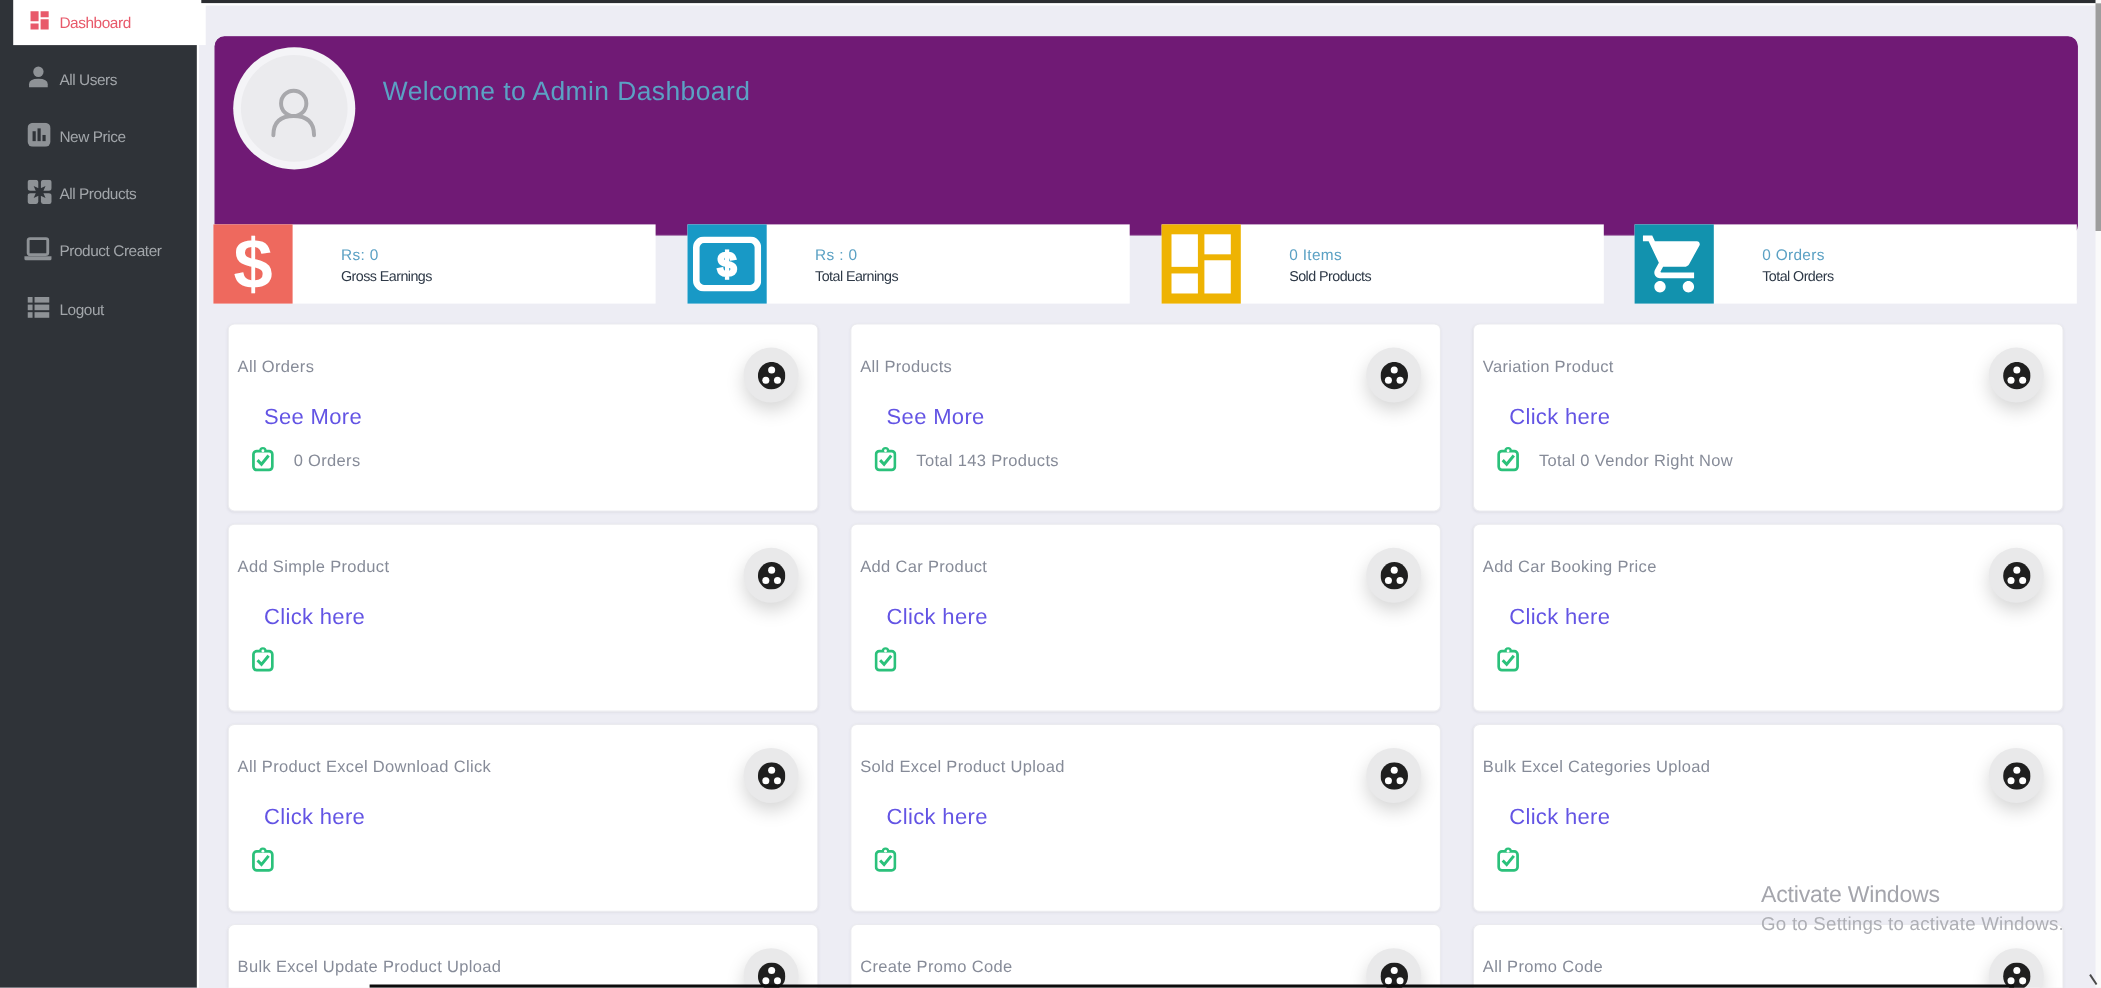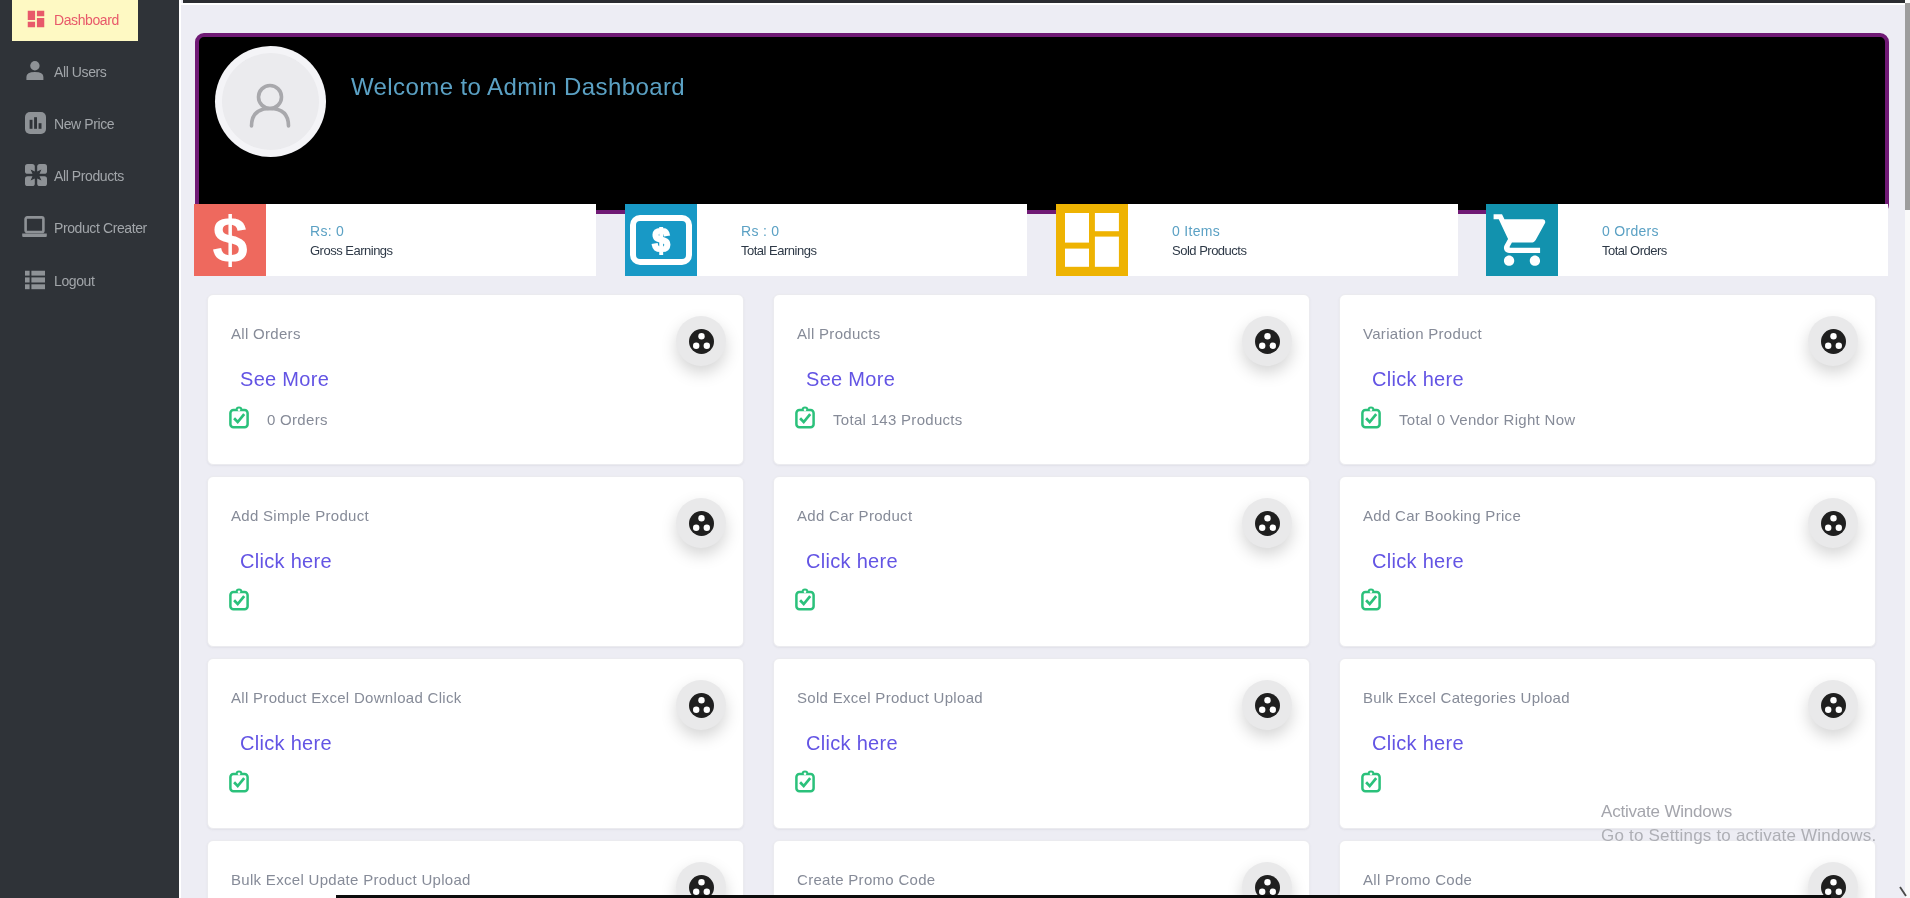--- a/index.html
+++ b/index.html
@@ -3,55 +3,55 @@
 <meta charset="utf-8">
 <style>
 * { margin:0; padding:0; box-sizing:border-box; }
 html,body { width:1910px; height:898px; overflow:hidden; background:#ededf4; font-family:"Liberation Sans", sans-serif; position:relative; }
 
 
 #sidebar { position:absolute; left:0; top:0; width:179px; height:898px; background:#2f3338; z-index:5; }
 #sidebar .item { position:absolute; left:0; width:179px; height:41px; }
 #sidebar .item .ic { position:absolute; left:25px; top:50%; transform:translateY(-50%); }
 #sidebar .item .lbl { position:absolute; left:54px; top:calc(50% - 1px); transform:translateY(-50%); font-size:14px; color:#a2a6aa; letter-spacing:-0.4px; white-space:nowrap; }
-#sidebar .item.active { background:#fef9c3; left:12px; width:126px; }
+#sidebar .item.active { background:#ffffff; left:12px; width:175px; }
 #sidebar .item.active .ic { left:13px; }
 #sidebar .item.active .lbl { left:42px; color:#e8596a; }
 #whiteline { position:absolute; left:179px; top:0; width:2px; height:898px; background:#ffffff; z-index:6; }
 
 
 #topdark { position:absolute; left:183px; top:0; width:1727px; height:3px; background:#2b2d31; z-index:7; }
 #topwhite { position:absolute; left:181px; top:3px; width:1724px; height:2px; background:#ffffff; z-index:7; }
 
 
-#welcome { position:absolute; left:195px; top:33px; width:1694px; height:181px; background:#000000; border:4px solid #701a75; border-radius:9px; }
+#welcome { position:absolute; left:195px; top:33px; width:1694px; height:181px; background:#701a75; border:1px solid #701a75; border-radius:9px; }
 #avatar { position:absolute; left:23px; top:16px; width:97px; height:97px; border-radius:50%; background:#ebebee; box-shadow:0 0 0 7px #f4f4f7; }
 #welcome h1 { position:absolute; left:152px; top:36px; font-size:24px; font-weight:normal; color:#5ba1c4; letter-spacing:0.4px; white-space:nowrap; }
 
 
 .stat { position:absolute; top:204px; width:402px; height:72px; background:#fff; }
 .stat .sq { position:absolute; left:0; top:0; width:72px; height:72px; display:flex; align-items:center; justify-content:center; }
 .stat .v { position:absolute; left:116px; top:19px; font-size:14px; color:#5ba1c4; letter-spacing:0.3px; white-space:nowrap; }
 .stat .l { position:absolute; left:116px; top:39px; font-size:13px; color:#2e3947; letter-spacing:-0.5px; white-space:nowrap; }
 
 
 .card { position:absolute; width:537px; height:171px; background:#fff; border:1px solid #ebebef; border-radius:6px; box-shadow:0 1px 2px rgba(120,120,140,0.10); }
-.card .title { position:absolute; left:23px; top:30px; font-size:15px; color:#868b98; letter-spacing:0.3px; white-space:nowrap;text-align:right; }
+.card .title { position:absolute; left:8px; top:30px; font-size:15px; color:#868b98; letter-spacing:0.3px; white-space:nowrap;text-align:right; }
 .card .link { position:absolute; left:32px; top:73px; font-size:20px; color:#6354e4; letter-spacing:0.3px; white-space:nowrap; }
 .card .chk { position:absolute; left:21px; top:110px; }
 .card .ctext { position:absolute; left:59px; top:116px; font-size:15px; color:#868b98; letter-spacing:0.3px; white-space:nowrap; }
 .card .circle { position:absolute; left:468px; top:21px; width:50px; height:50px; border-radius:50%; background:#e9e9ea; box-shadow:0 7px 16px rgba(0,0,0,0.17); }
 .card .circle svg { position:absolute; left:12.5px; top:12.5px; }
 
 
 #scrolltrack { position:absolute; left:1905px; top:0; width:5px; height:898px; background:#fafafa; z-index:8; }
 #scrollthumb { position:absolute; left:0; top:3px; width:5px; height:207px; background:#9d9d9d; }
 #blackline { position:absolute; left:336px; top:895px; width:1495px; height:3px; background:#0c0c0c; z-index:9; }
 #activate { position:absolute; left:1601px; top:802px; z-index:10; color:#a4a5ac; }
-#activate .big { font-size:17px; letter-spacing:-0.2px; }
+#activate .big { font-size:21px; letter-spacing:-0.2px; }
 #activate .small { font-size:17px; margin-top:4px; color:#aeafb5; letter-spacing:0.2px; }
 #scrollarrow { position:absolute; left:1899px; top:883px; z-index:10; }
 </style>
 </head>
 <body>
 <div id="sidebar">
   <div class="item active" style="top:0;">
     <span class="ic"><svg width="22" height="22" viewBox="0 0 24 24">
           <path fill="#e8596a" d="M3 13h8V3H3v10zm0 8h8v-6H3v6zm10 0h8V11h-8v10zm0-18v6h8V3h-8z"></path>
         </svg></span>

